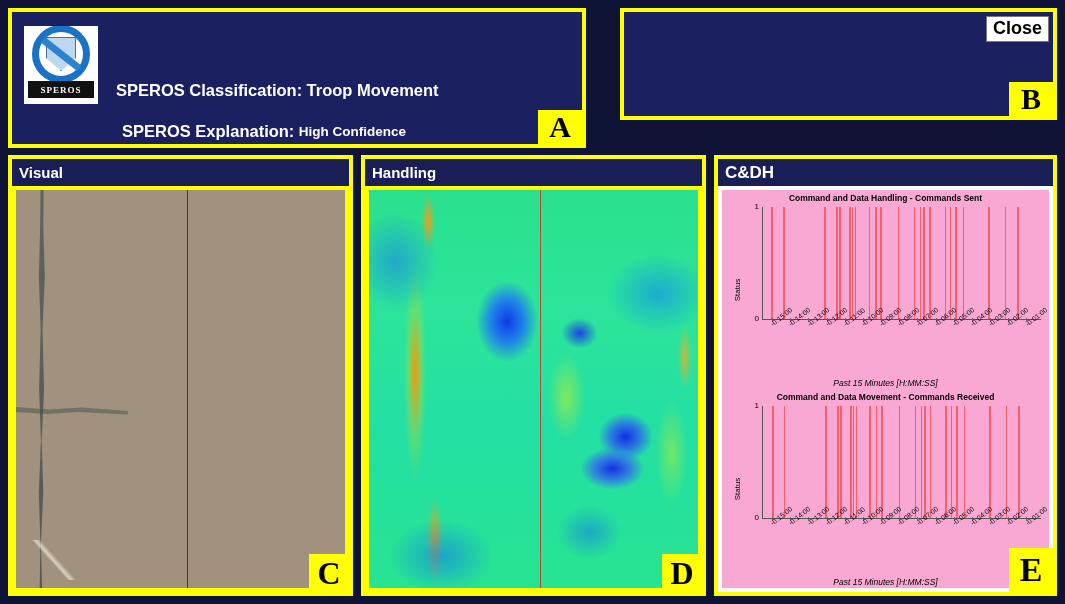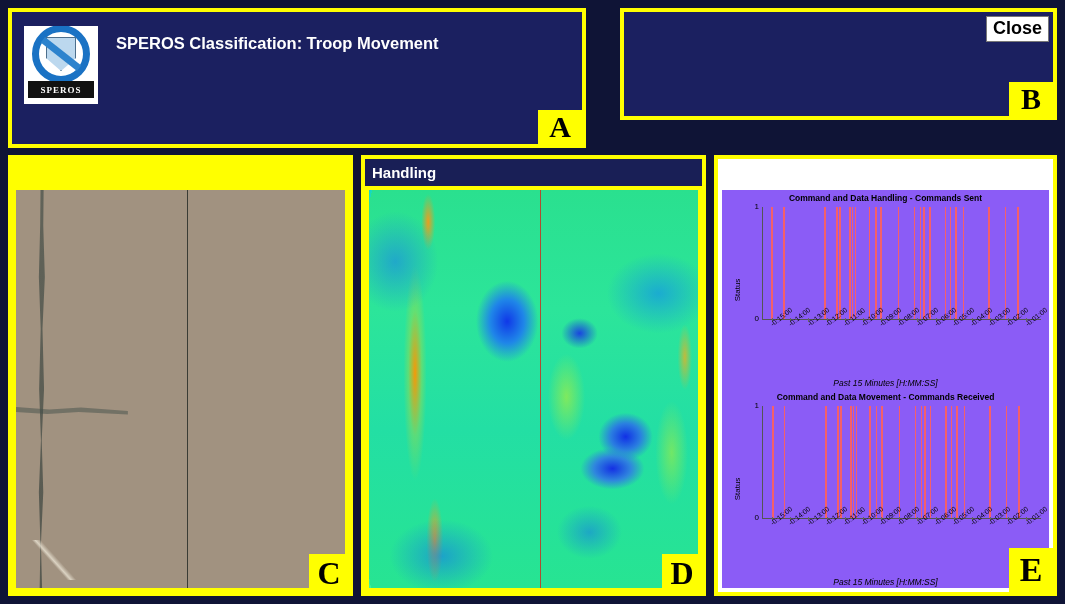--- a/index.html
+++ b/index.html
@@ -45,21 +45,21 @@
     width:46px; height:7px; background:#2d83cd;
   }
   .logo-banner{
     position:absolute; left:4px; right:4px; bottom:6px; height:17px;
     background:#111; display:flex; align-items:center; justify-content:center;
   }
   .logo-banner span{
     color:#fff; font-size:9px; font-weight:700; letter-spacing:1px;
     font-family:"Liberation Serif", serif;
   }
-  .a-text{ padding:22px 0 0 18px; }
+  .a-text{ padding:22px 0 0 18px;margin-top:47px; }
   .a-row{ color:#fff; margin-bottom:22px; white-space:nowrap; }
   .a-label{ font-size:16.5px; font-weight:700; }
   .a-value{ font-size:16.5px; font-weight:700; }
   .a-row2 .a-label{ margin-left:6px; }
   .a-row2 .a-value{ font-size:13.5px; font-weight:700; vertical-align:1px; }
   #panelA .corner-tag{ width:44px; height:34px; font-size:30px; }
 
   
   #panelB{ left:620px; top:8px; width:437px; height:112px; }
   .b-inner{ position:absolute; inset:0; background:#1b2060; }
@@ -157,21 +157,21 @@
       linear-gradient(68deg,  rgba(120,255,120,.30) 0 2px, transparent 2px 8px),
       linear-gradient(180deg, #2ae08f 0%, #2ce59a 30%, #23dfa4 60%, #27e492 100%);
   }
 
   
   #panelE{ left:714px; top:155px; width:343px; height:441px; border:4px solid #ffff00; background:#fff; position:absolute; }
   .e-head{
     height:27px; background:#191f56; color:#fff; font-size:17px; font-weight:700;
     display:flex; align-items:center; padding-left:7px;
   }
-  .e-body{ position:absolute; left:4px; right:4px; top:31px; bottom:4px; background:#8b5cf6; }
+  .e-body{ position:absolute; left:4px; right:4px; top:31px; bottom:4px; background:#f9a8d4; }
   .chart{ position:absolute; left:0; right:0; height:50%; }
   .chart.top{ top:0; }
   .chart.bot{ bottom:0; }
   .ch-title{
     position:absolute; left:0; right:0; top:3px; text-align:center;
     font-size:8.5px; font-weight:700; color:#000;
     font-family:"Liberation Sans", sans-serif;
   }
   .plot{
     position:absolute; left:40px; right:8px; top:17px; height:113px;
@@ -212,33 +212,40 @@
         <div class="logo-stripe"></div>
         <div class="logo-banner">
           <span>SPEROS</span>
         </div>
       </div>
       <div class="a-text">
         <div class="a-row a-row1">
           <span class="a-label">SPEROS Classification:</span>
           <span class="a-value">Troop Movement</span>
         </div>
+        <div class="a-row a-row2">
+          <span class="a-label">SPEROS Explanation:</span>
+          <span class="a-value">High Confidence</span>
+        </div>
       </div>
     </div>
     <div class="corner-tag">A</div>
   </div>
 
   <div class="panel" id="panelB">
     <div class="b-inner">
       <div class="close-btn">Close</div>
     </div>
     <div class="corner-tag">B</div>
   </div>
 
   <div class="img-panel" id="panelC">
+    <div class="img-head">
+      <span>Visual</span>
+    </div>
     <div class="img-body">
       <div class="terrain"></div>
       <div class="creek"></div>
       <div class="creek2"></div>
       <div class="pale-streak"></div>
       <div class="img-seam"></div>
     </div>
     <div class="corner-tag">C</div>
   </div>
 
@@ -247,20 +254,23 @@
       <span>Handling</span>
     </div>
     <div class="img-body">
       <div class="thermal"></div>
       <div class="img-seam"></div>
     </div>
     <div class="corner-tag">D</div>
   </div>
 
   <div id="panelE">
+    <div class="e-head">
+      <span>C&amp;DH</span>
+    </div>
     <div class="e-body">
 
       <div class="chart top">
         <div class="ch-title">Command and Data Handling - Commands Sent</div>
         <div class="ylabel">Status</div>
         <div class="plot">
           <div class="ytick t1">1</div>
           <div class="ytick t0">0</div>
         <div class="bar" style="left: 3%; top: 0%;"></div>
             <div class="bar" style="left: 7.2%; top: 0%;"></div>

